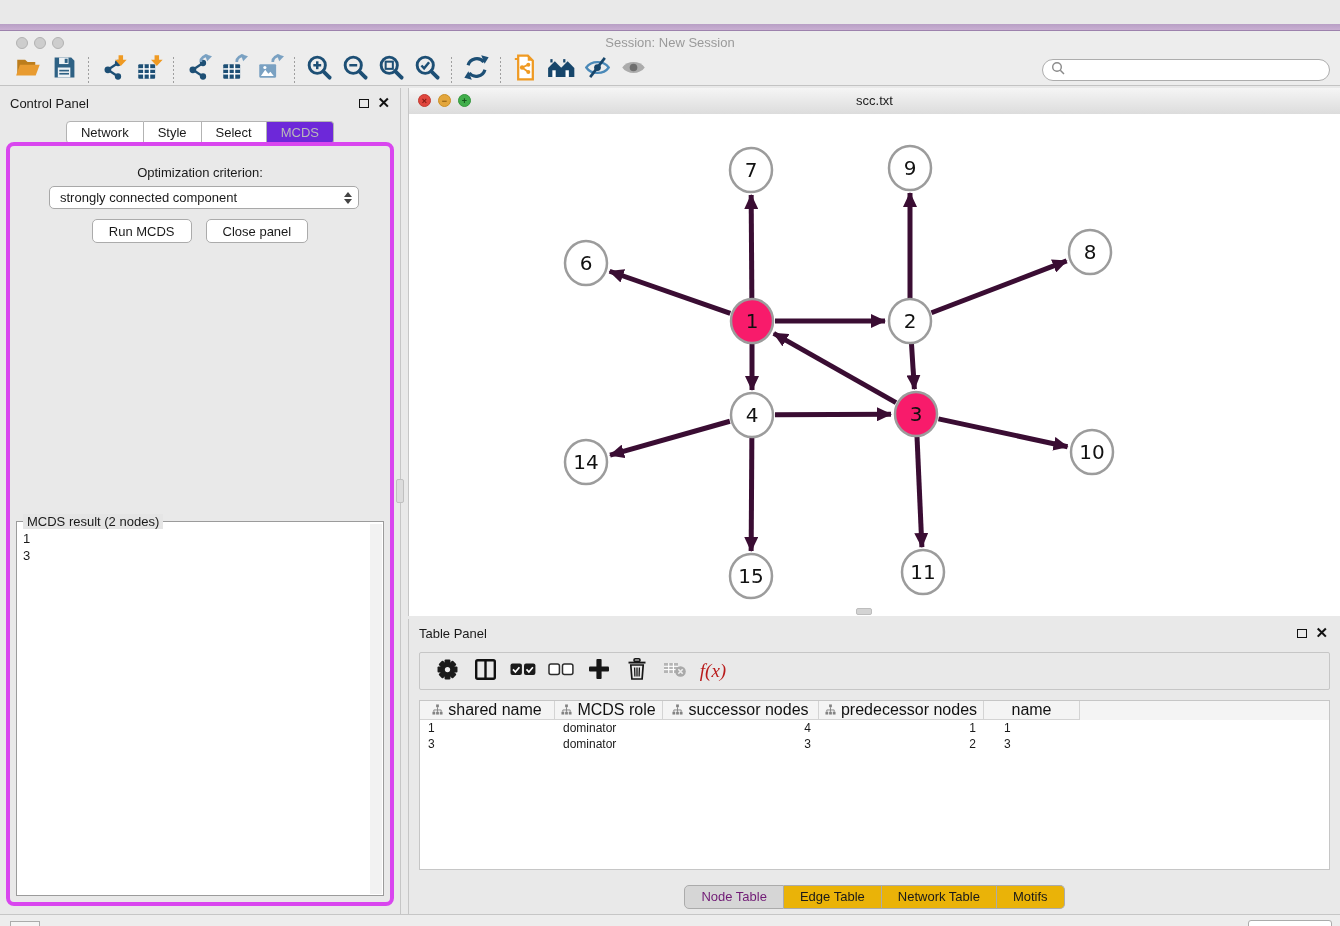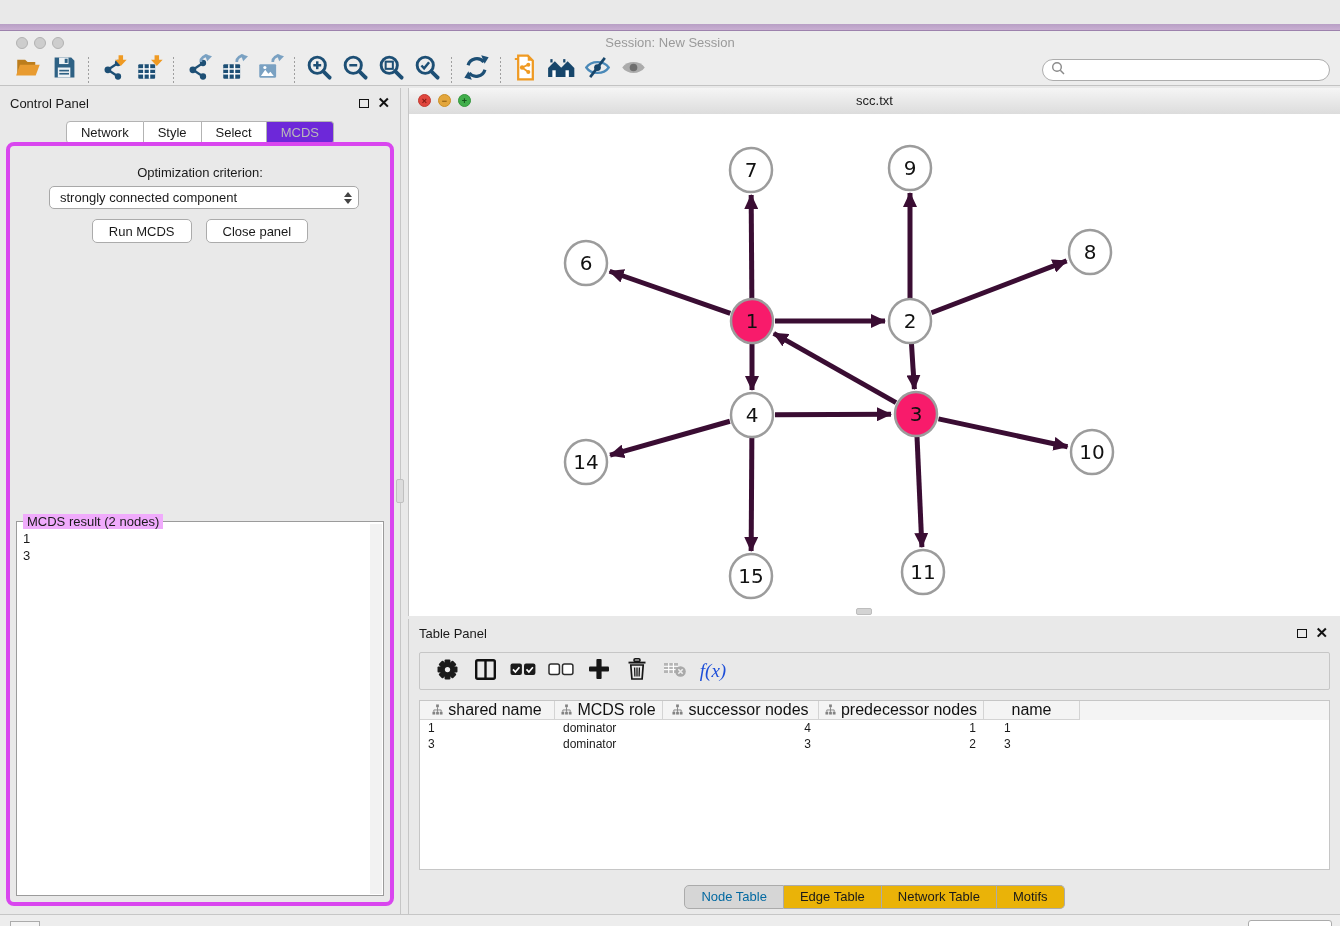--- a/index.html
+++ b/index.html
@@ -48,21 +48,21 @@
     padding:0 6px 0 10px;font-size:13px;box-sizing:border-box;}
   .chevrons{margin-left:auto;display:flex;flex-direction:column;gap:2px;align-items:center;}
   .chevrons i{width:0;height:0;border-left:4px solid transparent;border-right:4px solid transparent;}
   .chev-up{border-bottom:5px solid #444;}
   .chev-dn{border-top:5px solid #444;}
   .btn-row{position:absolute;left:0;right:0;top:73px;display:flex;justify-content:center;gap:14px;}
   .aqua-btn{height:22px;padding:0 16px;background:#fff;border:1px solid #ababab;border-radius:5px;
     font-size:13px;display:flex;align-items:center;}
   .result-fieldset{position:absolute;left:6px;right:6px;top:375px;bottom:6px;
     border:1px solid #9b9b9b;background:#fff;}
-  .result-legend{position:absolute;left:6px;top:-8px;background:#f0abfc;padding:0 4px;font-size:13px;}
+  .result-legend{position:absolute;left:6px;top:-8px;background:#e5e5e5;padding:0 4px;font-size:13px;}
   .result-text{position:absolute;left:0;top:2px;right:13px;bottom:0;padding:6px 0 0 6px;
     font-size:13px;line-height:17px;}
   .result-scroll{position:absolute;right:1px;top:2px;width:12px;bottom:1px;background:#f2f2f2;}
 
   .v-grip{position:absolute;left:396px;top:455px;width:8px;height:24px;background:#dcdcdc;
     border:1px solid #c0c0c0;border-radius:2px;box-sizing:border-box;}
 
   
   .network-panel{position:absolute;left:408px;top:64px;width:932px;height:528px;
     border-left:1px solid #c6c6c6;box-sizing:border-box;}
@@ -78,34 +78,34 @@
   .h-thumb{position:absolute;left:447px;bottom:1px;width:16px;height:7px;background:#d3d3d3;
     border:1px solid #bdbdbd;border-radius:2px;box-sizing:border-box;}
 
   
   .table-panel{position:absolute;left:408px;top:595px;width:932px;height:295px;background:#e9e9e9;
     border-left:1px solid #c6c6c6;box-sizing:border-box;}
   .tp-header{position:absolute;left:10px;right:12px;top:5px;height:18px;display:flex;align-items:center;font-size:13px;}
   .tp-toolbar{position:absolute;left:10px;right:10px;top:33px;height:38px;border:1px solid #c6c6c6;
     border-radius:2px;display:flex;align-items:center;padding:0 8px;gap:0;box-sizing:border-box;}
   .tp-tbtn{width:38px;height:32px;display:flex;align-items:center;justify-content:center;}
-  .fx-label{font-family:"Liberation Serif",serif;font-style:italic;font-size:19px;color:#1d4ed8;}
+  .fx-label{font-family:"Liberation Serif",serif;font-style:italic;font-size:19px;color:#b91c1c;}
   .tp-table{position:absolute;left:10px;right:10px;top:81px;height:170px;background:#fff;
     border:1px solid #c6c6c6;box-sizing:border-box;overflow:hidden;}
   .th-row{display:flex;height:19px;background:#f4f4f4;}
   .th-cell{display:flex;align-items:center;justify-content:center;gap:5px;font-size:16px;color:#111;
     border-right:1px solid #d4d4d4;border-bottom:1px solid #d4d4d4;box-sizing:border-box;height:19px;}
   .tr-row{display:flex;height:16px;}
   .td-cell{font-size:12px;line-height:16px;box-sizing:border-box;overflow:hidden;white-space:nowrap;}
   .tp-tabs{position:absolute;left:0;right:0;bottom:5px;display:flex;justify-content:center;}
   .tp-tab{height:22px;line-height:22px;padding:0 16px;font-size:13px;background:#eab308;
     border:1px solid #ababab;border-left:none;}
   .tp-tab:first-child{border-left:1px solid #ababab;border-radius:5px 0 0 5px;}
   .tp-tab:last-child{border-radius:0 5px 5px 0;}
-  .tp-tab.active{background:#d6d6d6;color:#0369a1;}
+  .tp-tab.active{background:#d6d6d6;color:#701a75;}
 
   
   .status-bar{position:absolute;left:0;right:0;top:890px;height:36px;background:#ededed;
     border-top:1px solid #c6c6c6;}
   .list-btn{position:absolute;left:10px;top:6px;width:30px;height:24px;background:#f4f4f4;
     border:1px solid #ababab;display:flex;align-items:center;justify-content:center;box-sizing:border-box;}
   .memory-btn{position:absolute;right:8px;top:5px;height:25px;padding:0 10px;background:#fff;
     border:1px solid #ababab;border-radius:3px;display:flex;align-items:center;gap:6px;font-size:12px;box-sizing:border-box;}
   .green-dot{width:13px;height:13px;border-radius:50%;background:#2f9e3d;}
 </style>

